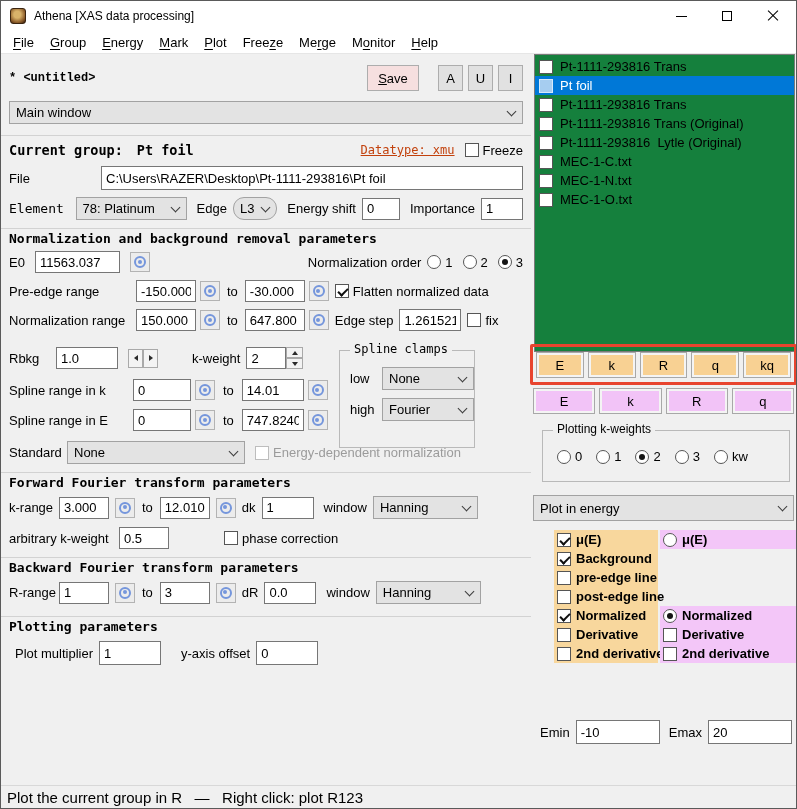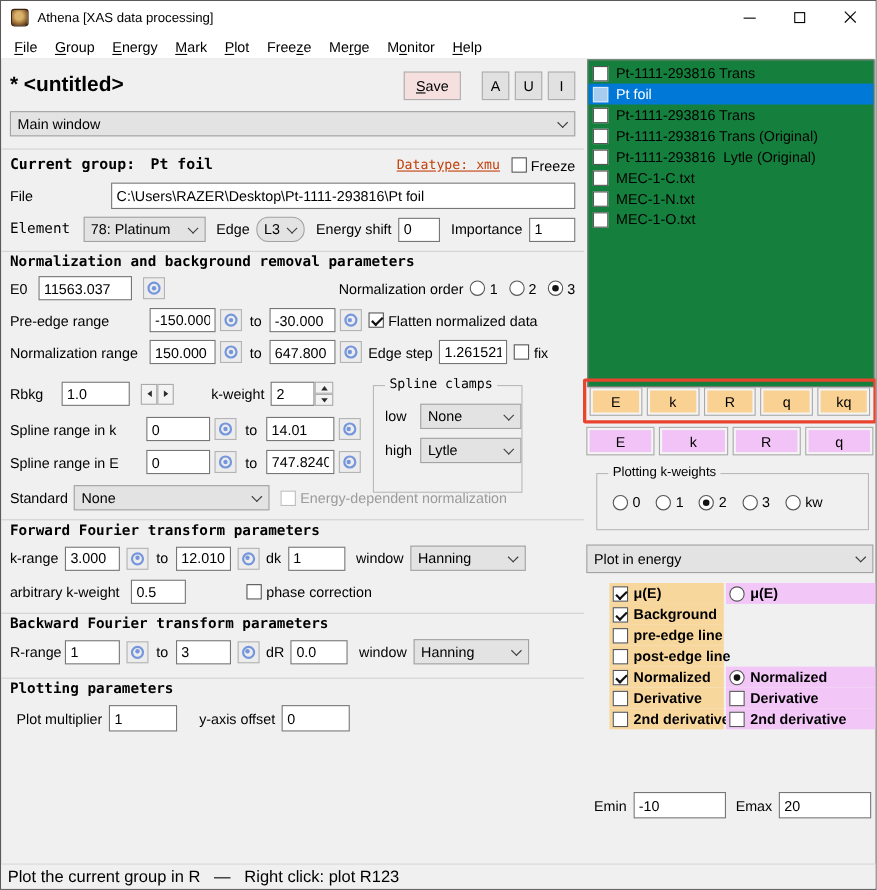--- a/index.html
+++ b/index.html
@@ -80,21 +80,21 @@
 
   .gbox { border:1px solid #b9b9b9; position:relative; }
   .gbox-label { position:absolute; top:-9px; left:10px; background:#f0f0f0; padding:0 4px;
                 font-size:12px; white-space:nowrap; }
 
   
   .left-panel { position:absolute; left:0; top:0; width:530px; height:732px; padding-top:2px; }
   .right-panel { position:absolute; left:531px; top:0; width:264px; height:732px; }
 
   .header-row { margin:8px 8px 0; height:28px; display:flex; align-items:center; }
-  .doc-title { font-family:Liberation Sans, sans-serif; font-weight:bold; font-size:19px; }
+  .doc-title { font-family:Liberation Mono, monospace; font-weight:bold; font-size:12px; }
   .btn { border:1px solid #adadad; background:#e1e1e1; font-size:13px; display:flex;
          align-items:center; justify-content:center; }
   .save-btn { width:52px; height:26px; background:#f6dfdf; margin-left:auto; }
   .sq-btn { width:25px; height:26px; margin-left:5px; }
   .aui { margin-left:14px; display:flex; }
 
   
   .cg-name { margin-left:14px; }
   .dtlink { font-family:"DejaVu Sans Mono",monospace; font-size:12px; color:#c2410c;
             text-decoration:underline; margin-left:auto; }
@@ -364,21 +364,21 @@
         <div class="row" style="margin-top:2px;">
           <span class="lbl" style="width:32px;">low</span>
           <div class="combo" style="width:92px;">
             <span class="cval">None</span>
               <span class="chev"></span>
           </div>
         </div>
         <div class="row" style="margin-top:8px;">
           <span class="lbl" style="width:32px;">high</span>
           <div class="combo" style="width:92px;">
-            <span class="cval">Lytle</span>
+            <span class="cval">Fourier</span>
               <span class="chev"></span>
           </div>
         </div>
       </div>
 
       <div class="row" style="margin:10px 8px 0;">
         <span class="lbl" style="width:58px;">Standard</span>
         <div class="combo" style="width:178px;">
           <span class="cval">None</span>
             <span class="chev"></span>

